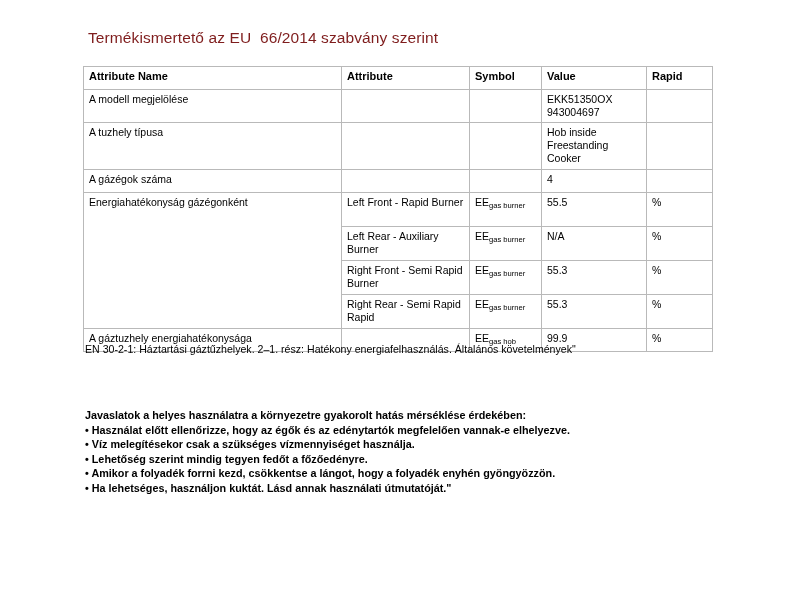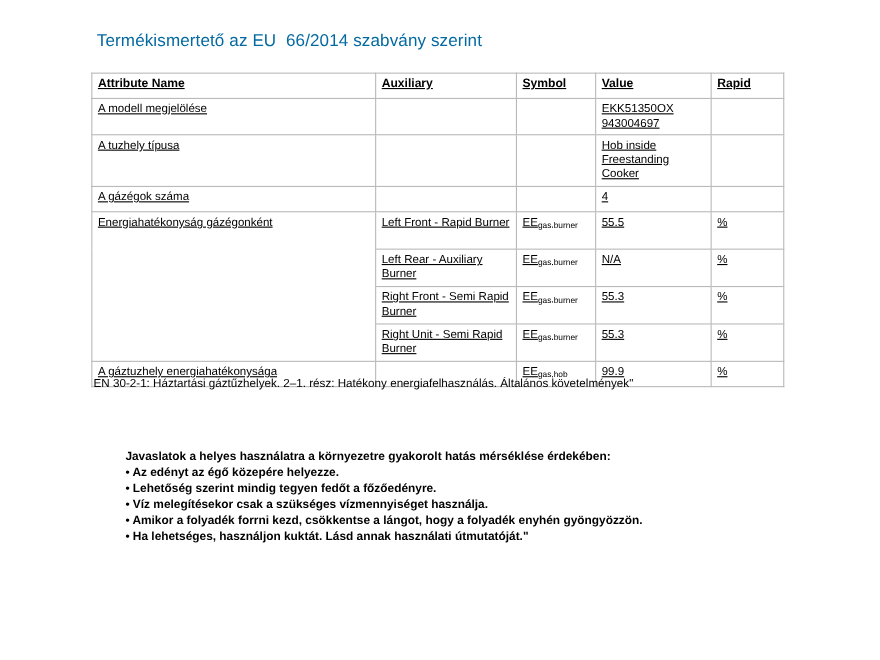--- a/index.html
+++ b/index.html
@@ -17,41 +17,40 @@
   .page {
     position: relative;
     width: 800px;
     height: 600px;
   }
   .doc-title {
     position: absolute;
     left: 88px;
     top: 29px;
     font-size: 15.5px;
-    color: #0369a1;
+    color: #7f1d1d;
     letter-spacing: 0.1px;
     white-space: pre;
   }
   table.spec {
     position: absolute;
     left: 83px;
     top: 66px;
     width: 629px;
     border-collapse: collapse;
     table-layout: fixed;
     font-size: 10.5px;
   }
   table.spec td, table.spec th {
     border: 1px solid #b9b9b9;
     padding: 3px 5px 3px 5px;
     vertical-align: top;
     text-align: left;
     line-height: 1.22;
     font-weight: normal;
-    text-decoration: underline;
   }
   table.spec th {
     font-weight: bold;
     font-size: 11px;
     height: 16px;
   }
   .col-attr  { width: 258px; }
   .col-pos   { width: 128px; }
   .col-sym   { width: 72px; }
   .col-val   { width: 105px; }
@@ -81,41 +80,41 @@
     white-space: pre;
   }
   .rec-block {
     position: absolute;
     left: 85px;
     top: 408px;
     font-size: 10.8px;
     font-weight: bold;
     line-height: 14.6px;
   }
-  .rec-block div { white-space: pre; margin-left: 29px; }
+  .rec-block div { white-space: pre; }
 </style>
 </head>
 <body>
 
 <div class="page">
 
   <div class="doc-title">Termékismertető az EU  66/2014 szabvány szerint</div>
 
   <table class="spec">
     <colgroup>
       <col class="col-attr">
         <col class="col-pos">
         <col class="col-sym">
         <col class="col-val">
         <col class="col-unit">
     </colgroup>
     <thead>
       <tr>
         <th>Attribute Name</th>
-        <th>Auxiliary</th>
+        <th>Attribute</th>
         <th>Symbol</th>
         <th>Value</th>
         <th>Rapid</th>
       </tr>
     </thead>
     <tbody>
       <tr class="r-model">
         <td>A modell megjelölése</td>
         <td></td>
         <td class="sym"><span></span><sub></sub></td>
@@ -152,39 +151,39 @@
         <td>N/A</td>
         <td>%</td>
       </tr>
       <tr class="r-eff">
         <td class="wrap2">Right Front - Semi Rapid Burner</td>
         <td class="sym"><span>EE</span><sub>gas burner</sub></td>
         <td>55.3</td>
         <td>%</td>
       </tr>
       <tr class="r-eff">
-        <td class="wrap2">Right Unit - Semi Rapid Burner</td>
+        <td class="wrap2">Right Rear - Semi Rapid Rapid</td>
         <td class="sym"><span>EE</span><sub>gas burner</sub></td>
         <td>55.3</td>
         <td>%</td>
       </tr>
       <tr class="r-hob">
         <td>A gáztuzhely energiahatékonysága</td>
         <td></td>
         <td class="sym"><span>EE</span><sub>gas hob</sub></td>
         <td>99.9</td>
         <td>%</td>
       </tr>
     </tbody>
   </table>
 
   <div class="standard-line">EN 30-2-1: Háztartási gáztűzhelyek. 2–1. rész: Hatékony energiafelhasználás. Általános követelmények"</div>
 
   <div class="rec-block">
     <div>Javaslatok a helyes használatra a környezetre gyakorolt hatás mérséklése érdekében:</div>
-    <div>• Az edényt az égő közepére helyezze.</div>
+    <div>• Használat előtt ellenőrizze, hogy az égők és az edénytartók megfelelően vannak-e elhelyezve.</div>
+    <div>• Víz melegítésekor csak a szükséges vízmennyiséget használja.</div>
     <div>• Lehetőség szerint mindig tegyen fedőt a főzőedényre.</div>
-    <div>• Víz melegítésekor csak a szükséges vízmennyiséget használja.</div>
     <div>• Amikor a folyadék forrni kezd, csökkentse a lángot, hogy a folyadék enyhén gyöngyözzön.</div>
     <div>• Ha lehetséges, használjon kuktát. Lásd annak használati útmutatóját."</div>
   </div>
 
 </div>
 
 </body></html>

